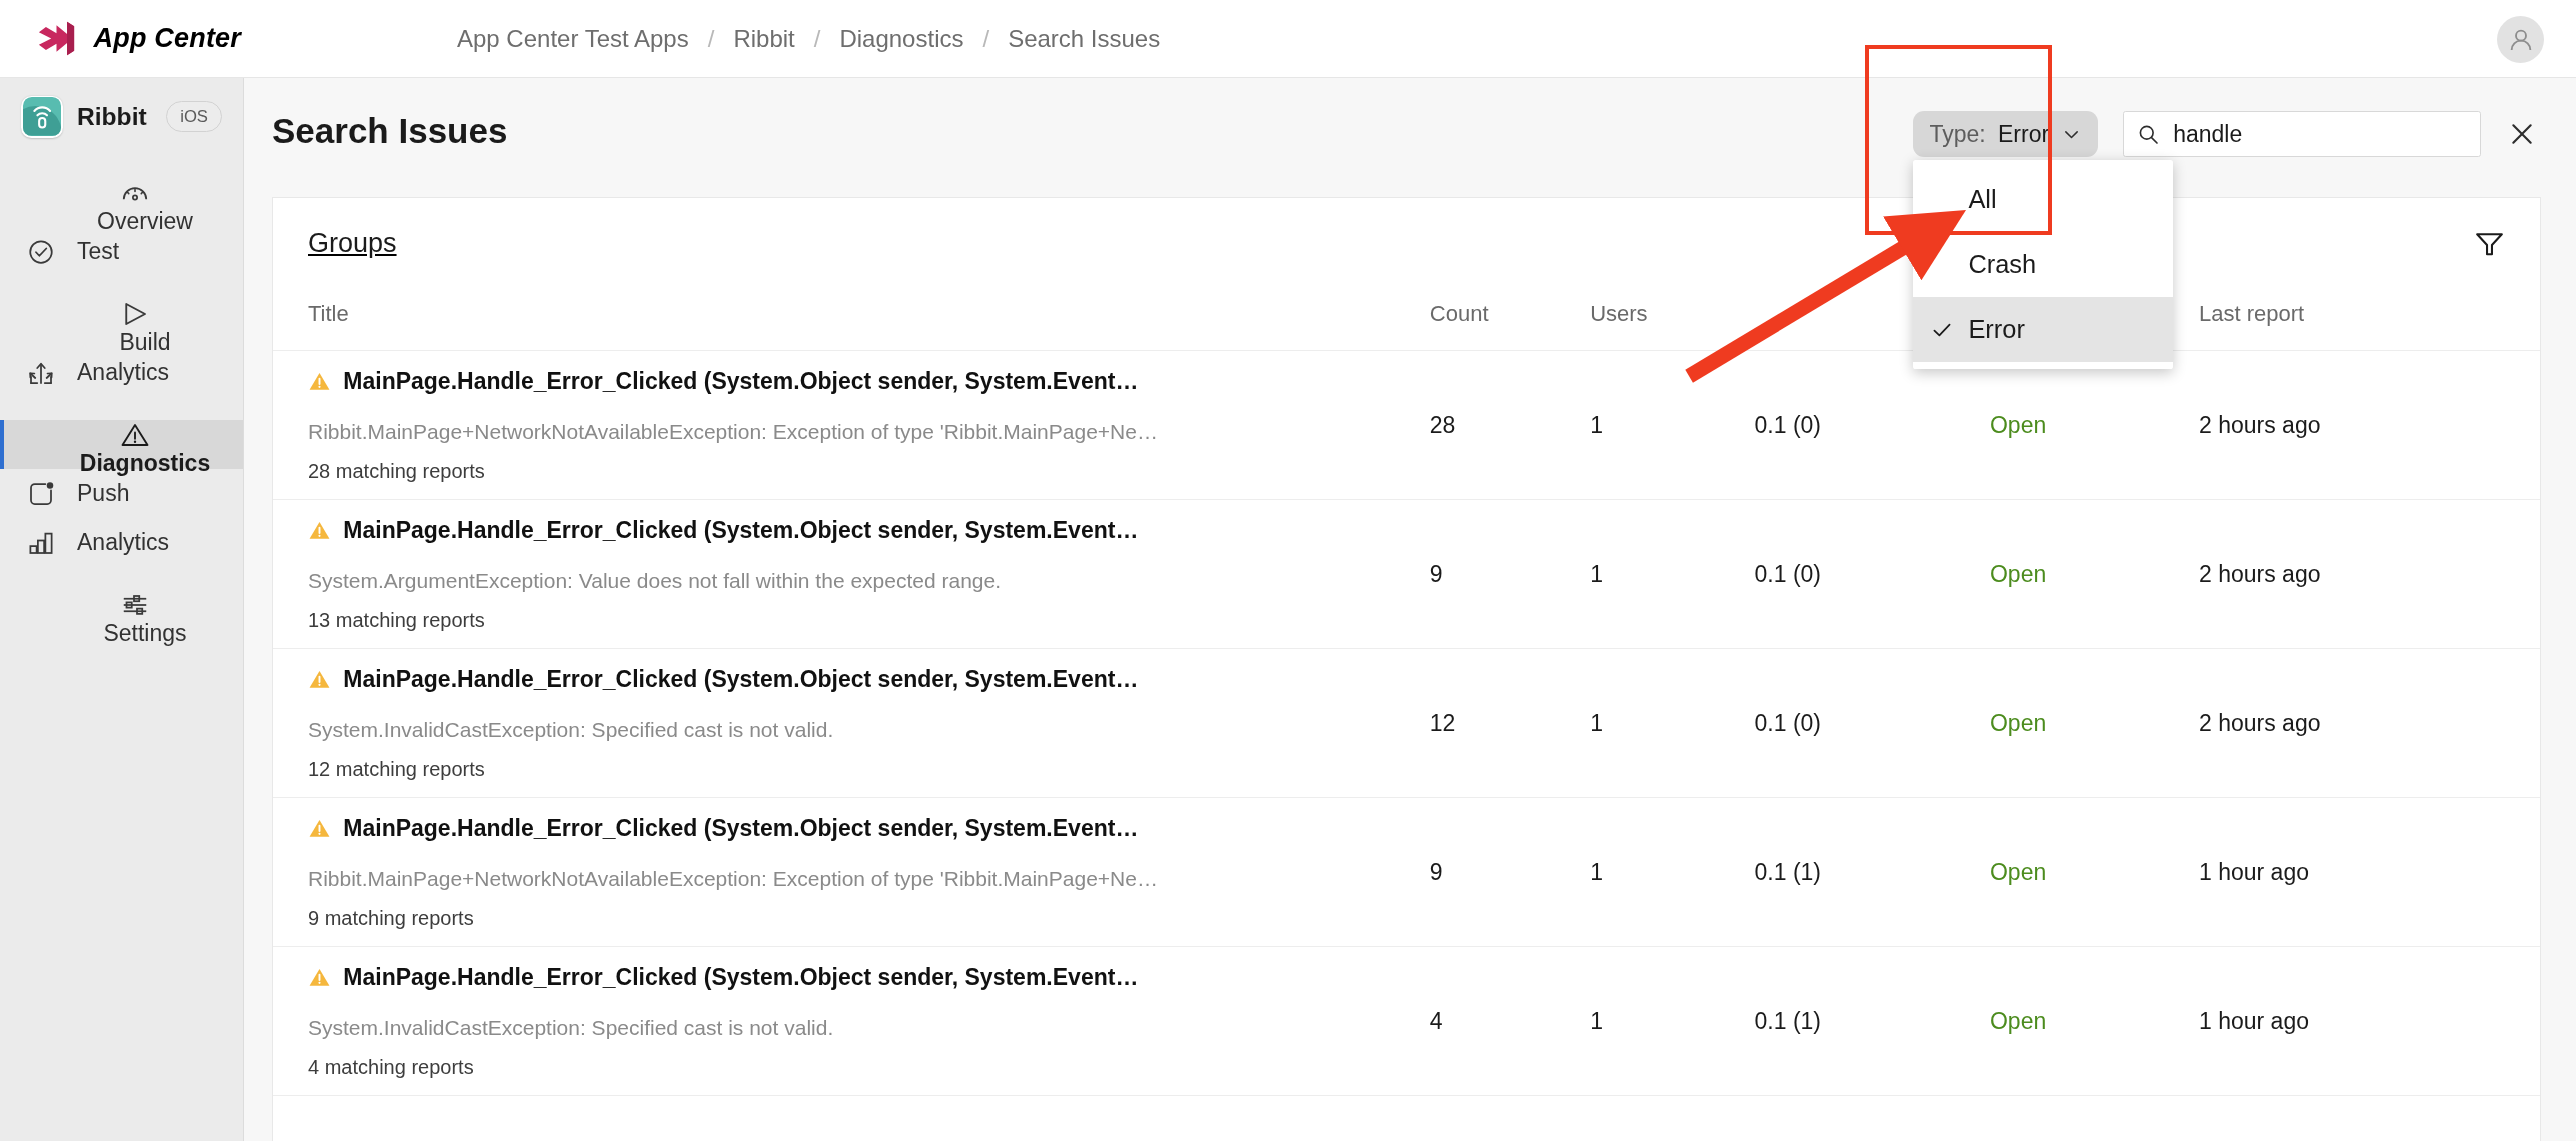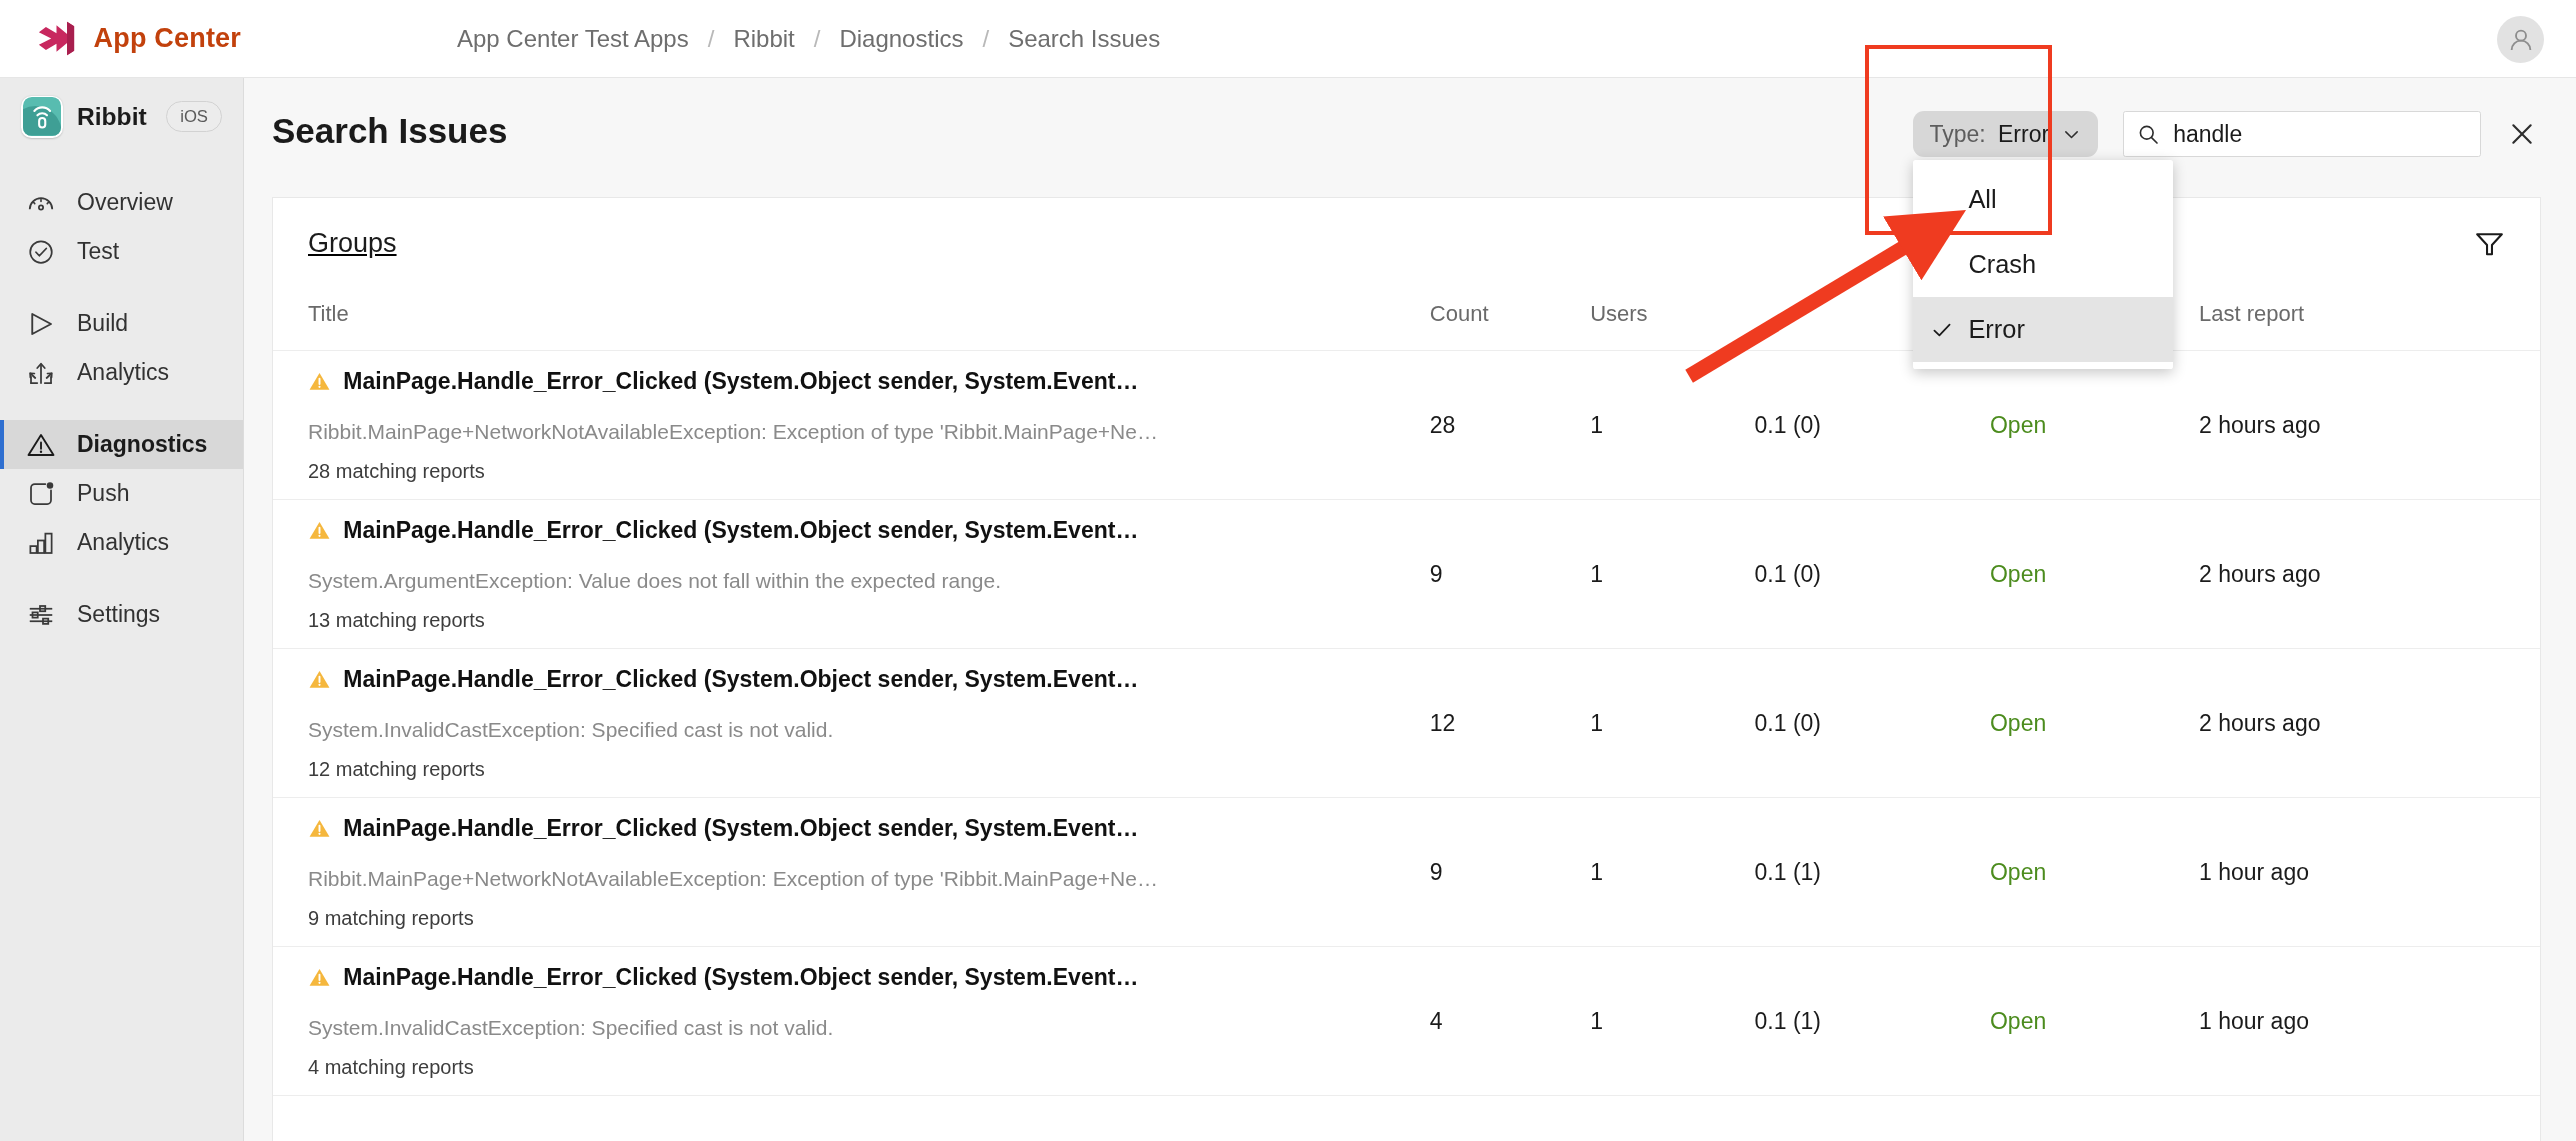--- a/index.html
+++ b/index.html
@@ -15,22 +15,22 @@
   .topbar {
     position: absolute; top: 0; left: 0;
     width: 2576px; height: 78px;
     background: #ffffff;
     border-bottom: 0.9px solid #e6e6e6;
     display: flex; align-items: center;
   }
   .brand { display: flex; align-items: center; width: 457px; padding-left: 37px; }
   .brand-logo { width: 39px; height: 37px; flex: none; }
   .brand-name {
-    font-size: 27px; font-weight: bold; color: #c2410c;
-    margin-left: 17.5px; letter-spacing: 0.2px; white-space: nowrap;
+    font-size: 27px; font-weight: bold; color: #000000;
+    margin-left: 17.5px; letter-spacing: 0.2px; white-space: nowrap; font-style: italic;
   }
   .breadcrumb {
     display: flex; align-items: center;
     font-size: 24px; color: #6e6e6e; white-space: nowrap;
   }
   .crumb { color: #6e6e6e; }
   .crumb-sep { margin: 0 19px; color: #b9b9b9; }
   .avatar {
     position: absolute; right: 32px; top: 16px;
     width: 47px; height: 47px; border-radius: 50%;
@@ -57,21 +57,21 @@
   .os-badge {
     margin-left: auto; font-size: 16.7px; color: #5a5a5a;
     border: 0.9px solid #d2d2d2; border-radius: 17.5px;
     padding: 4.4px 13px; background: #ececec;
   }
   .nav { margin-top: 12.3px; }
   .nav-item {
     position: relative; display: flex; align-items: center;
     height: 49px; padding-left: 26px; cursor: pointer;
   }
-  .nav-item.spaced { margin-top: 23px; }
+  .nav-item.spaced { margin-top: 23px; flex-direction: column; }
   .nav-item.active { background: #d8d8d8; }
   .nav-item.active::before {
     content: ""; position: absolute; left: 0; top: 0;
     width: 4.4px; height: 100%; background: #2f6fd0;
   }
   .nav-icon { width: 30px; height: 30px; flex: none; display: block; }
   .nav-label { font-size: 23px; color: #323232; margin-left: 21px; }
   .nav-item.active .nav-label { font-weight: bold; color: #1b1b1b; }
 
   

